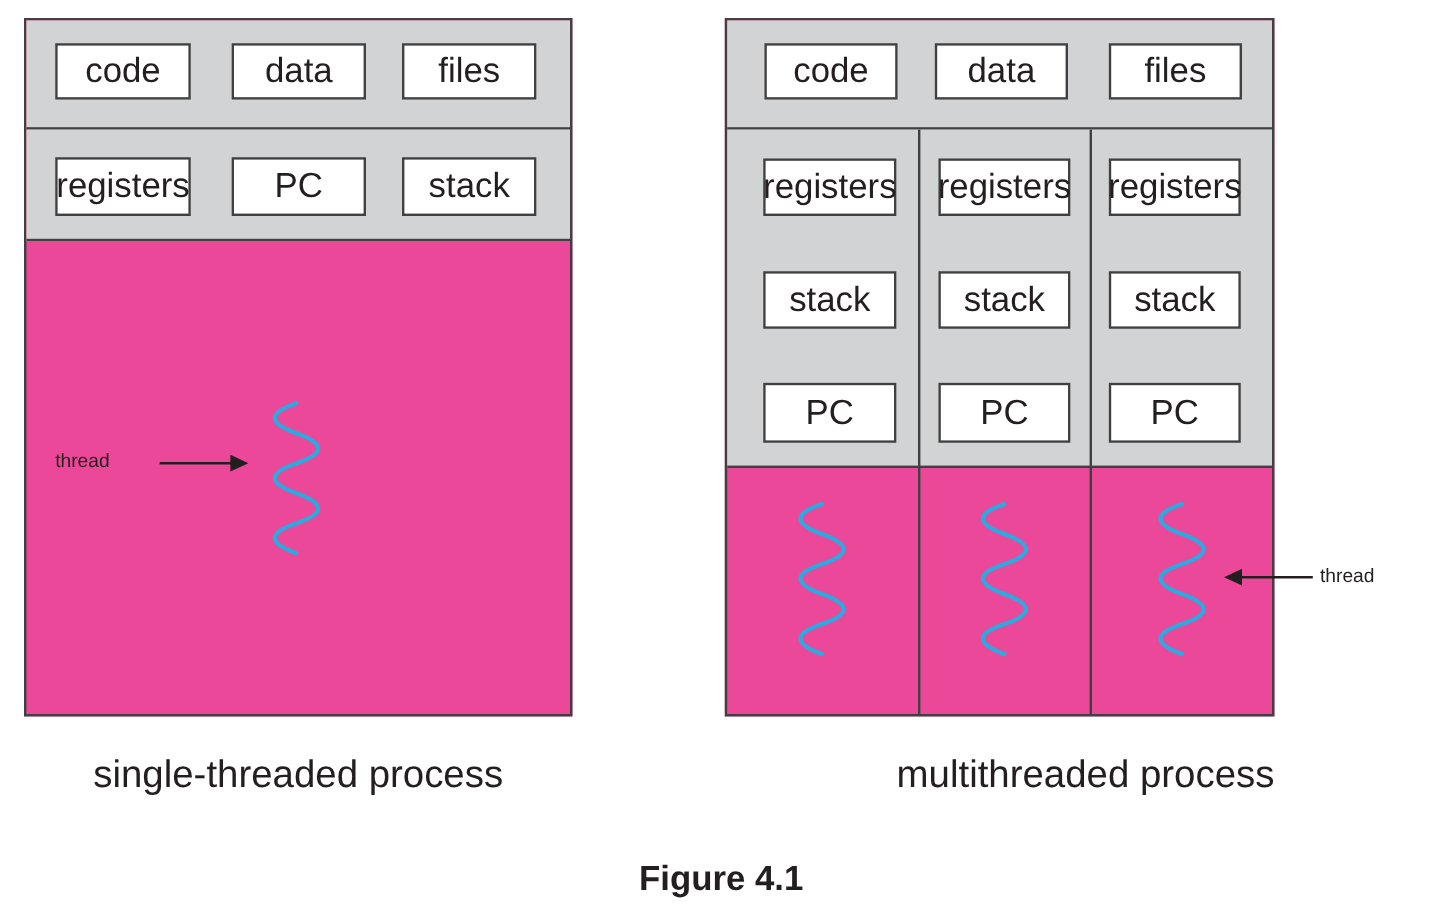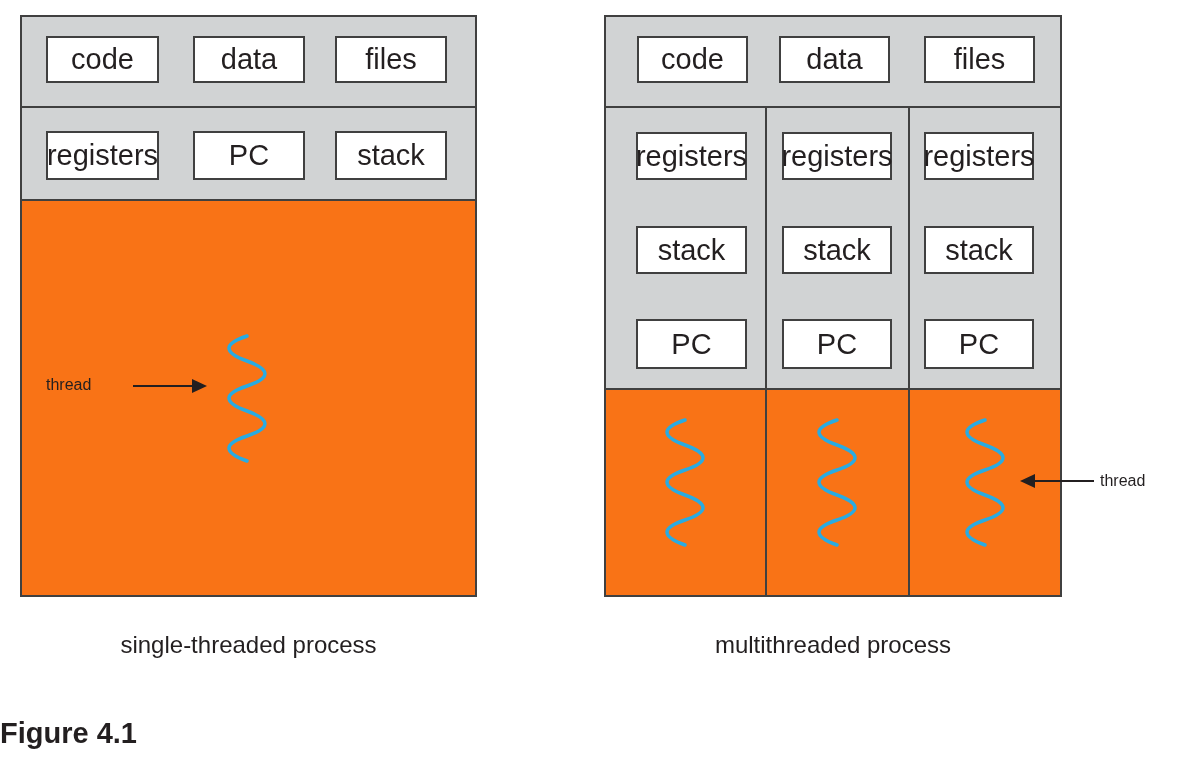--- a/index.html
+++ b/index.html
@@ -13,21 +13,21 @@
   body{
     position:relative;
     background:#ffffff;
     font-family:"Liberation Sans", sans-serif;
     color:var(--text);
     overflow:hidden;
   }
   .process-box{
     position:absolute;
     border:2px solid var(--border);
-    background:#f97316;
+    background:#ec4899;
   }
   .band{
     position:absolute;
     left:0;right:0;
     background:var(--fill-gray);
     border-bottom:2px solid var(--border);
   }
   .cell-box{
     position:absolute;
     background:#ffffff;
@@ -57,32 +57,32 @@
   .thread-label{
     position:absolute;
     font-size:16px;
     line-height:34px;
     color:var(--text);
     white-space:nowrap;
   }
   .diagram-caption{
     position:absolute;
     top:628px;
-    font-size:24px;
+    font-size:32px;
     line-height:34px;
     text-align:center;
     color:var(--text);
   }
   .figure-caption{
     position:absolute;
     top:717px;
     left:0;
     width:1202px;
     display:flex;
-    justify-content:space-between;
+    justify-content:center;
     align-items:baseline;
     gap:20px;
     font-size:29px;
     color:var(--text);
   }
   .figure-caption .fig-label{font-weight:bold;}
   svg.overlay{
     position:absolute;
     left:0;top:0;
     pointer-events:none;
@@ -160,21 +160,21 @@
   </div>
   <div class="cell-box" style="left:318px;top:302px;width:110px;height:50px;">
     <span>PC</span>
   </div>
 </div>
 
 <div class="thread-label" style="left:46px;top:368px;">thread</div>
 <div class="thread-label" style="left:1100px;top:464px;">thread</div>
 
 <div class="diagram-caption" style="left:20px;width:457px;">single-threaded process</div>
-<div class="diagram-caption" style="left:604px;width:458px;">multithreaded process</div>
+<div class="diagram-caption" style="left:604px;width:458px;text-align:right;">multithreaded process</div>
 
 <div class="figure-caption">
   <span class="fig-label">Figure 4.1</span>
 </div>
 
 <svg class="overlay" width="1202" height="760" viewBox="0 0 1202 760">
 
   <path d="M247 336 Q211 348 247 361 T247 386 T247 411 T247 436 T247 461" fill="none" stroke="#29abe2" stroke-width="3.5" stroke-linecap="round"></path>
 
   <path d="M685 420 Q649 432 685 445 T685 470 T685 495 T685 520 T685 545" fill="none" stroke="#29abe2" stroke-width="3.5" stroke-linecap="round"></path>

